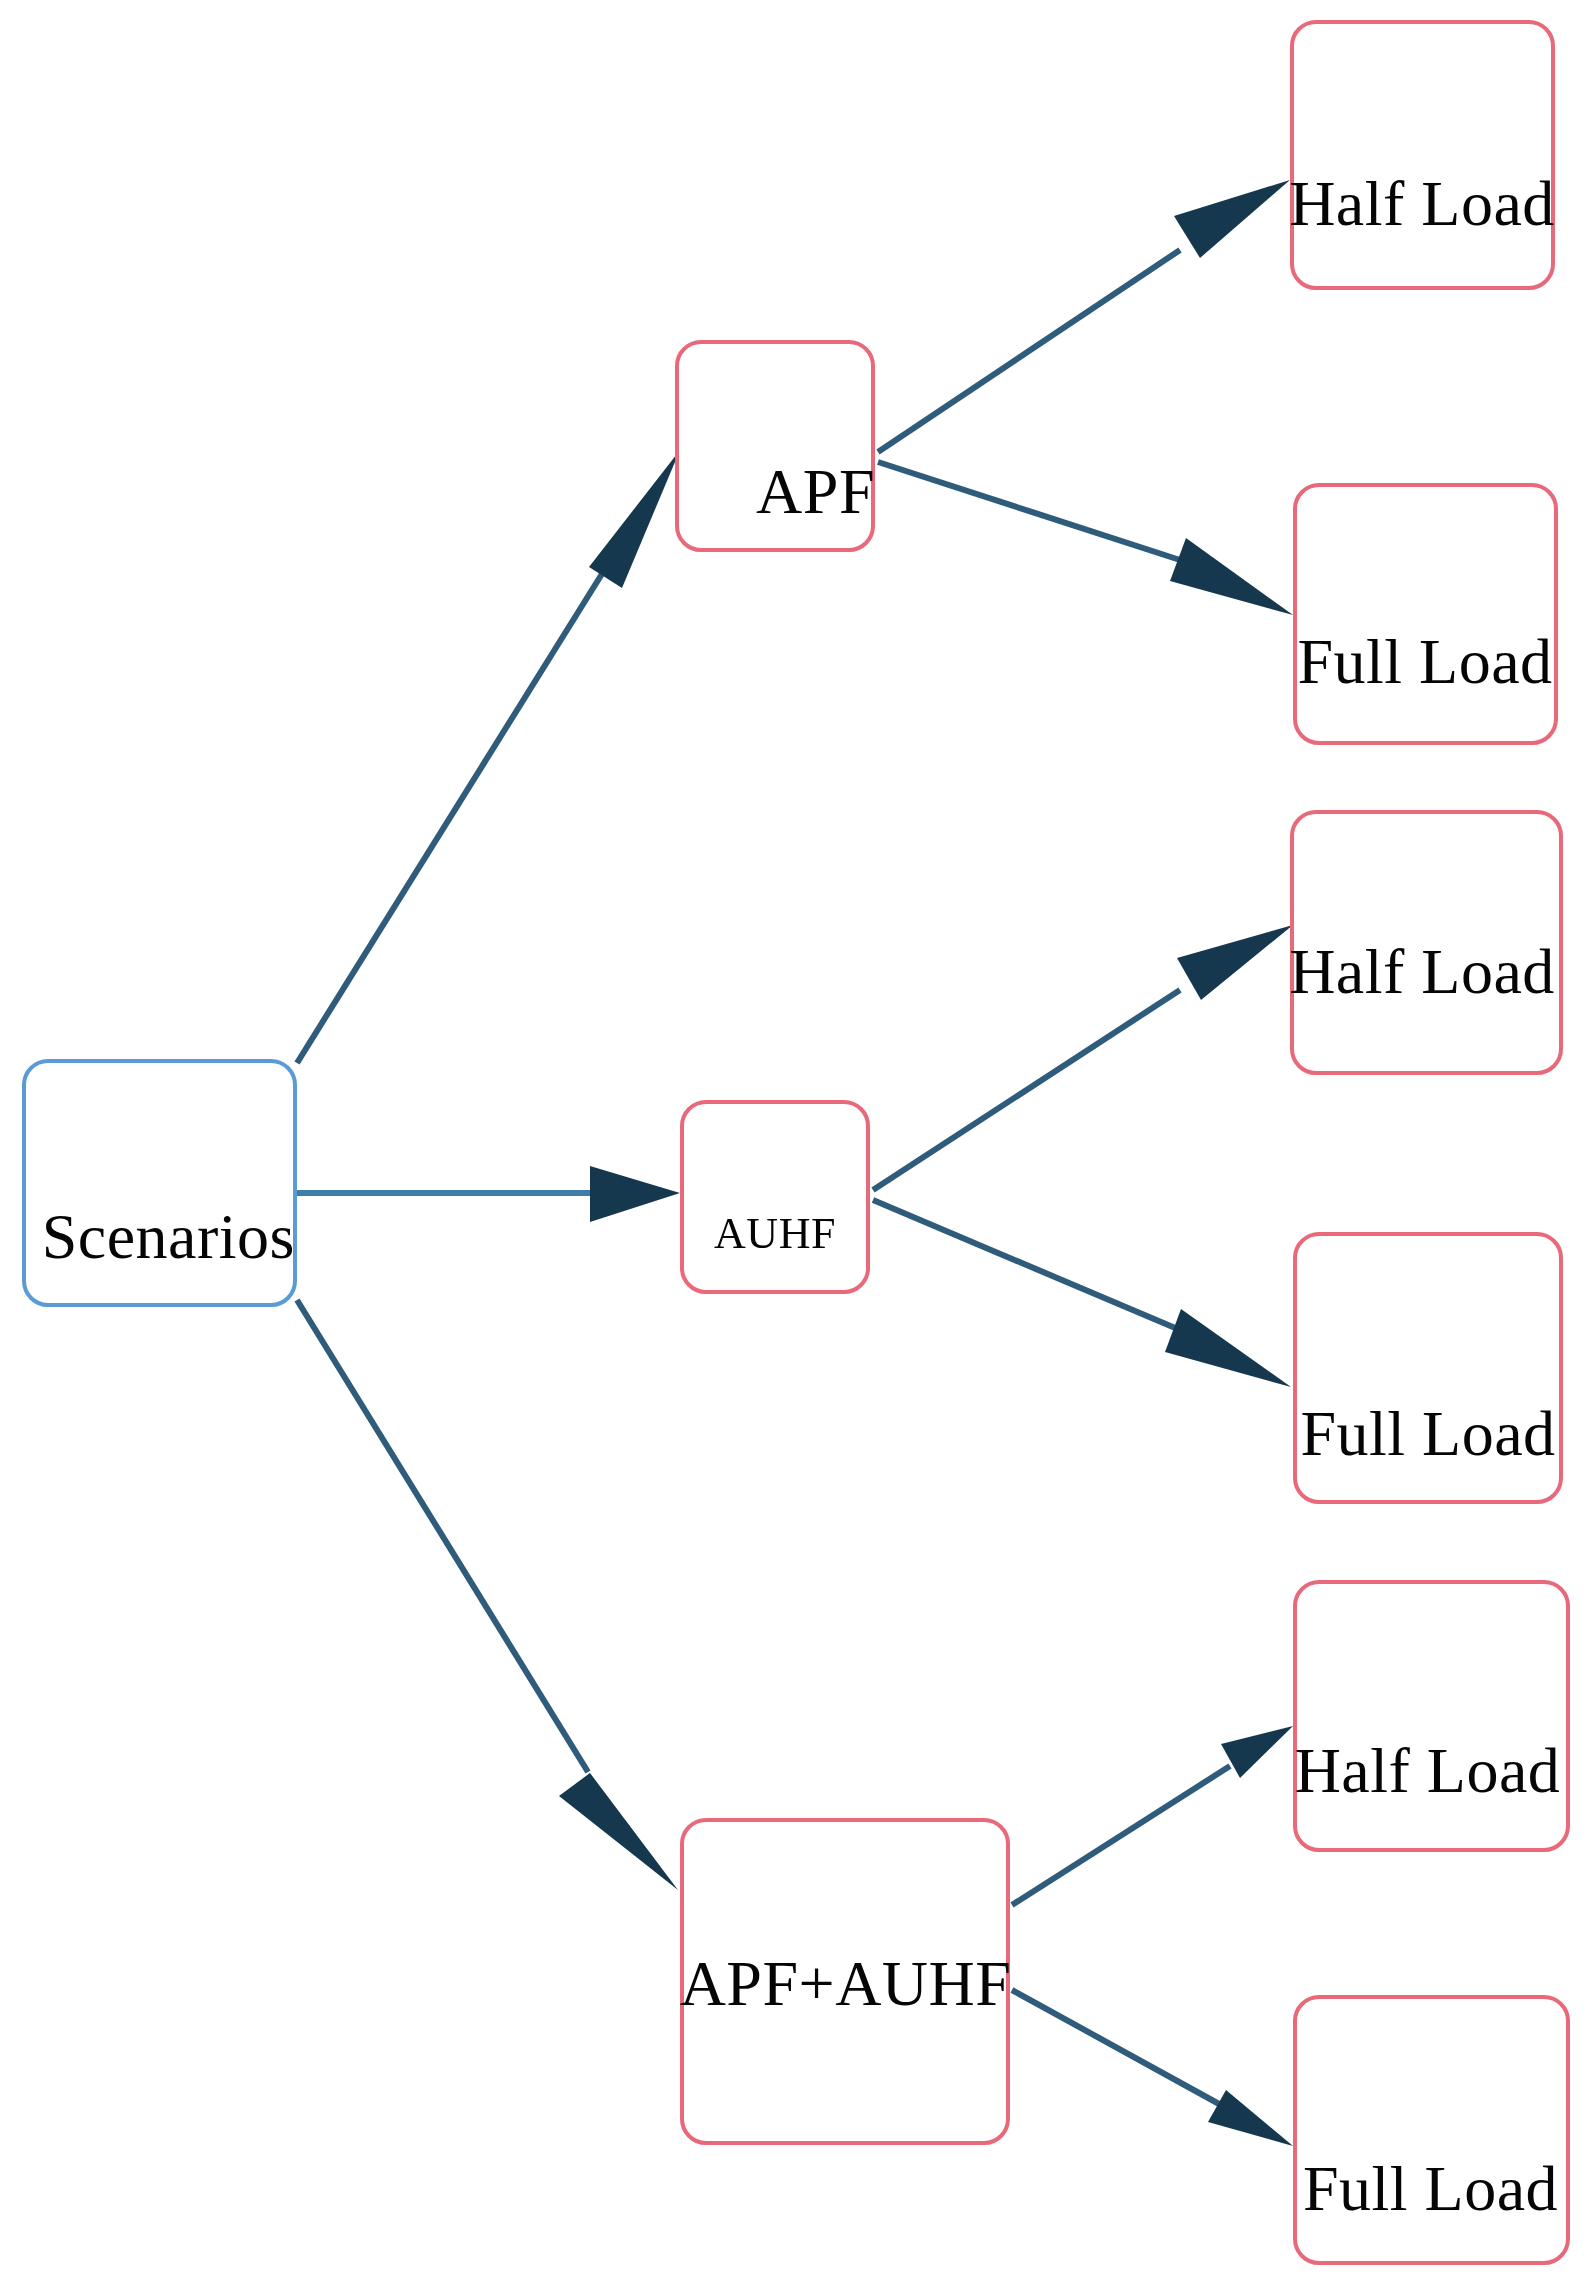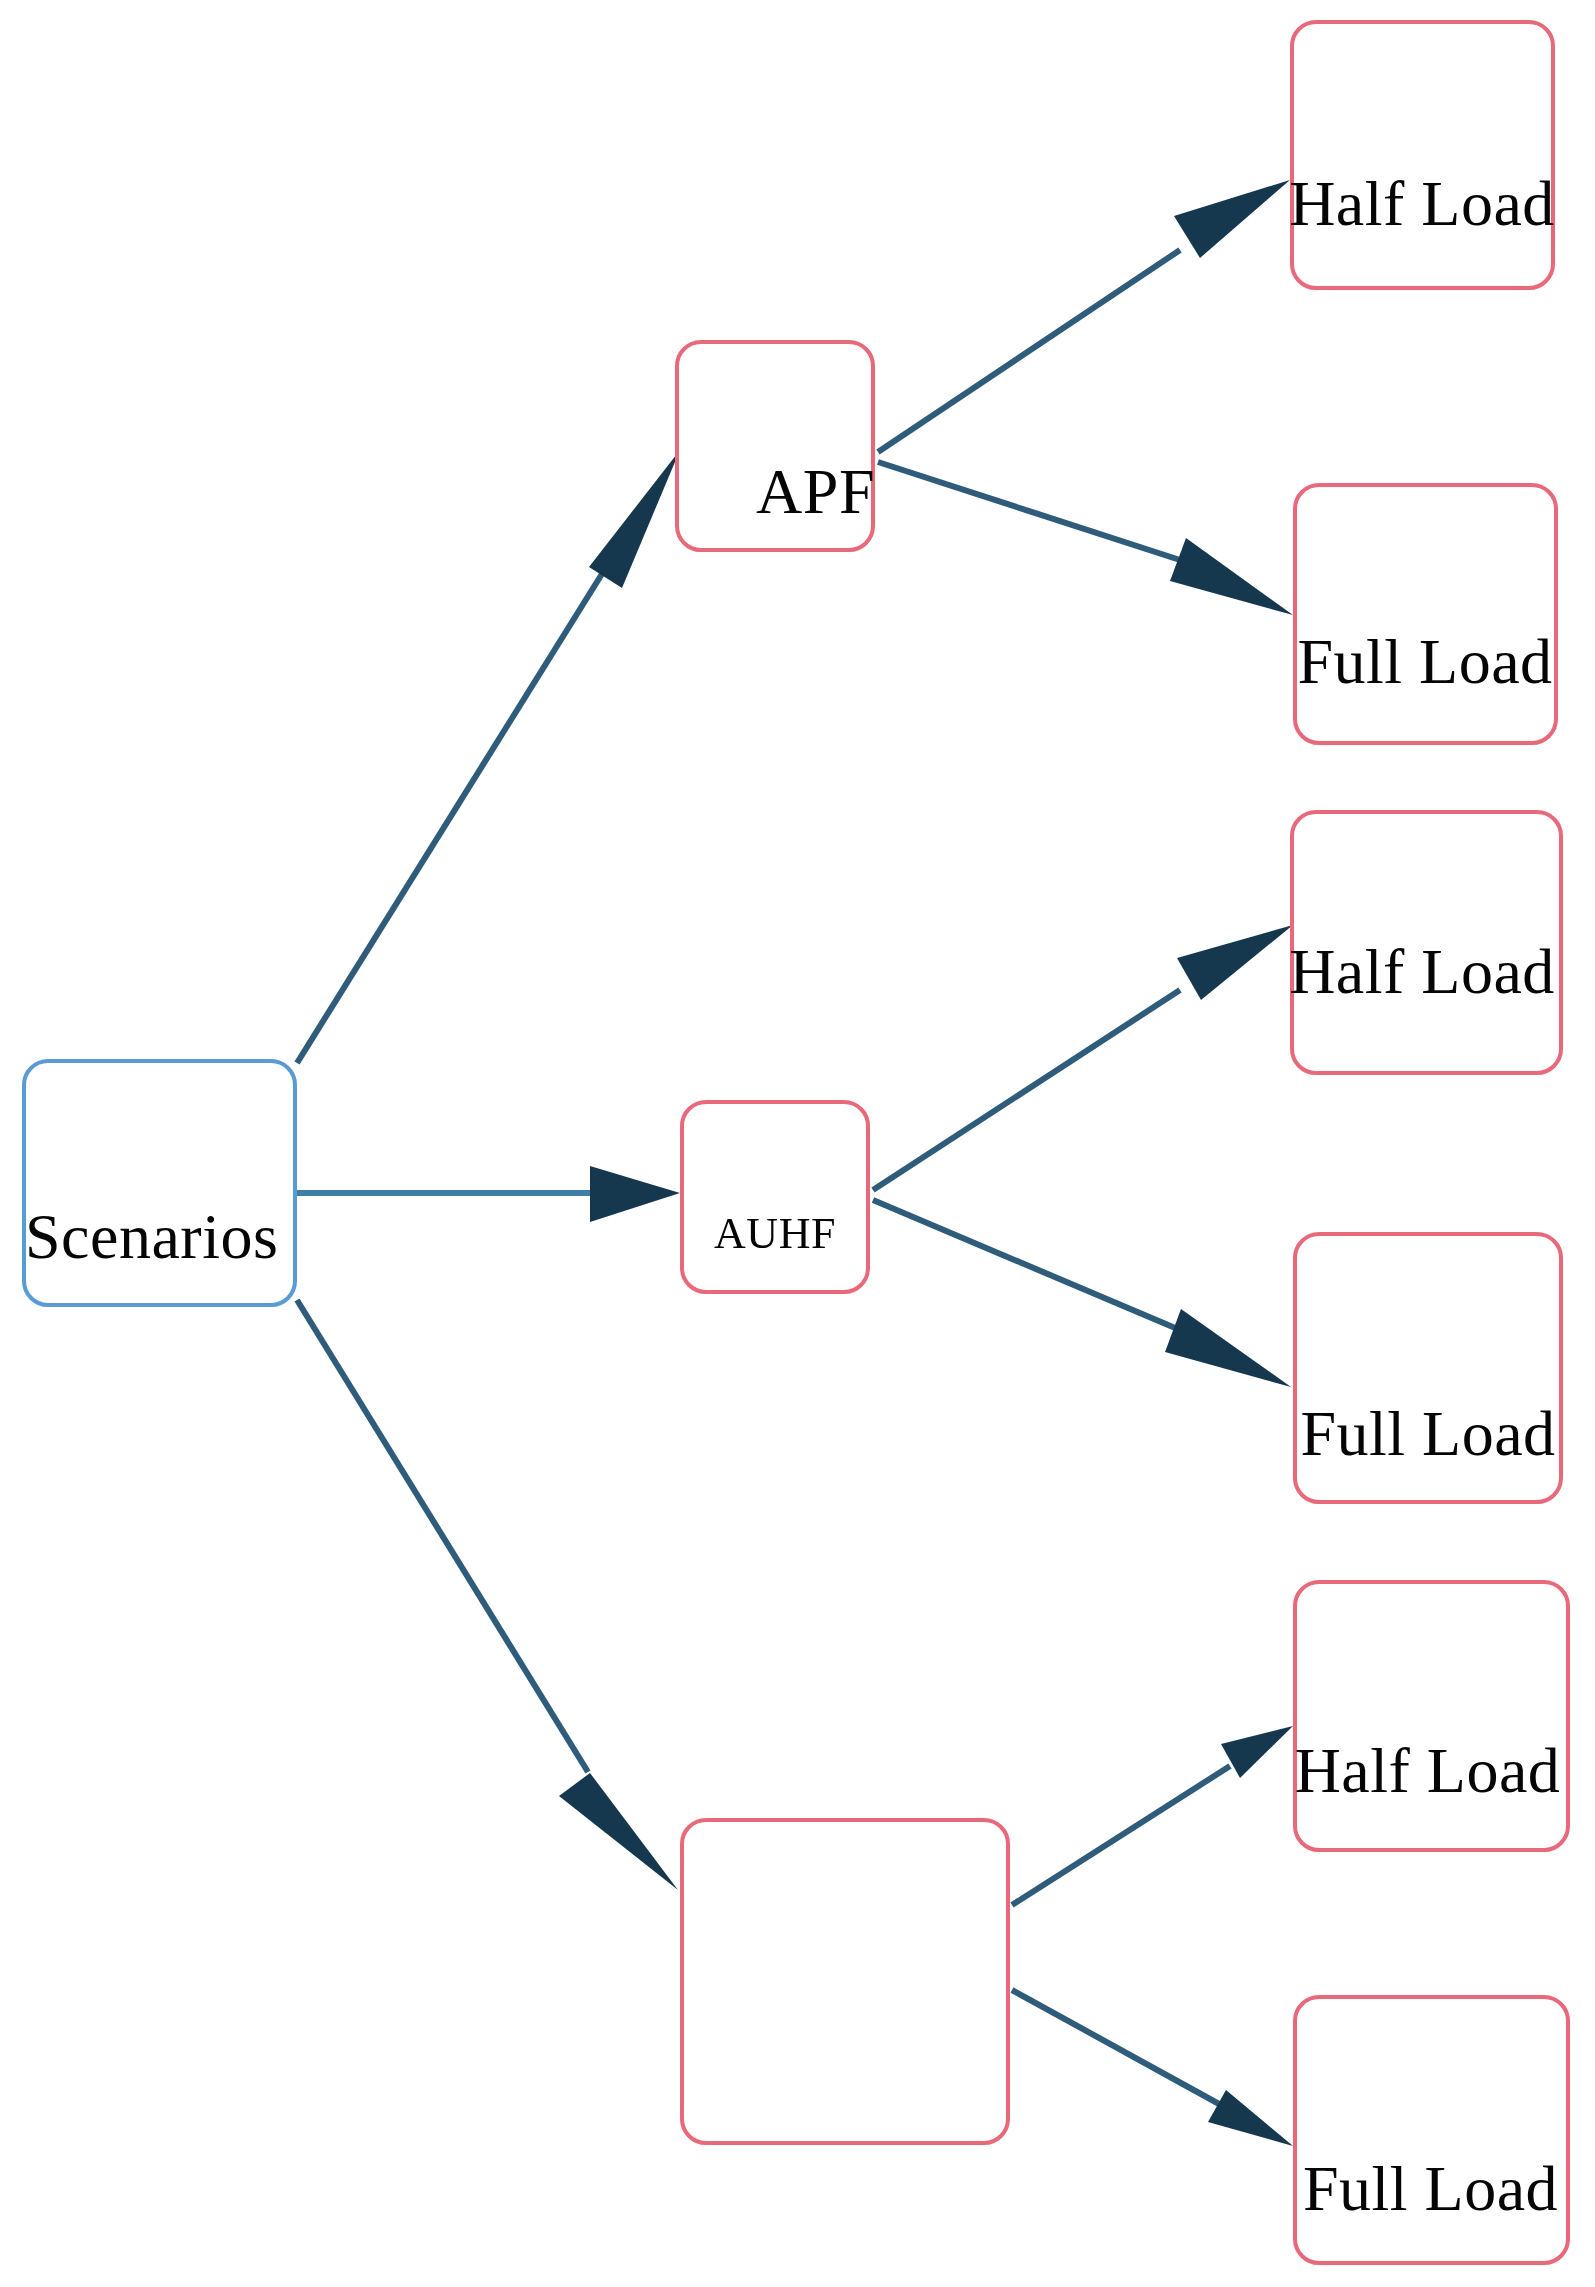--- a/index.html
+++ b/index.html
@@ -101,29 +101,30 @@
       <polygon points="1293,1726 1221,1744 1240,1778" fill="#16384f"></polygon>
     </g>
 
     <g>
       <line x1="1012" y1="1990" x2="1230" y2="2110" stroke="#2e5c7a" stroke-width="6"></line>
       <polygon points="1293,2146 1226,2090 1208,2122" fill="#16384f"></polygon>
     </g>
   </svg>
 
   <div class="node node-root" style="left:22px; top:1059px; width:275px; height:248px;"></div>
-  <div class="node-label" style="left:25px; top:1158px; width:270px; text-align:left; font-size:64px; line-height:70px;">Scenarios</div>
+  <div class="node-label" style="left:25px; top:1158px; width:270px; text-align:right; font-size:64px; line-height:70px;">Scenarios</div>
 
   <div class="node node-branch" style="left:675px; top:340px; width:200px; height:212px;"></div>
   <div class="node-label" style="left:675px; top:413px; width:200px; text-align:right; font-size:64px; line-height:70px;">APF</div>
 
   <div class="node node-branch" style="left:680px; top:1100px; width:190px; height:194px;"></div>
   <div class="node-label" style="left:660px; top:1155px; width:230px; text-align:center; font-size:44px; line-height:70px;">AUHF</div>
 
   <div class="node node-branch" style="left:680px; top:1818px; width:330px; height:327px;"></div>
+  <div class="node-label" style="left:668px; top:1905px; width:355px; text-align:center; font-size:64px; line-height:70px;">APF+AUHF</div>
 
   <div class="node node-leaf" style="left:1290px; top:20px; width:265px; height:270px;"></div>
   <div class="node-label" style="left:1272px; top:125px; width:300px; text-align:center; font-size:64px; line-height:70px;">Half Load</div>
 
   <div class="node node-leaf" style="left:1293px; top:483px; width:265px; height:262px;"></div>
   <div class="node-label" style="left:1275px; top:583px; width:300px; text-align:center; font-size:64px; line-height:70px;">Full Load</div>
 
   <div class="node node-leaf" style="left:1290px; top:810px; width:273px; height:265px;"></div>
   <div class="node-label" style="left:1272px; top:893px; width:300px; text-align:center; font-size:64px; line-height:70px;">Half Load</div>
 

